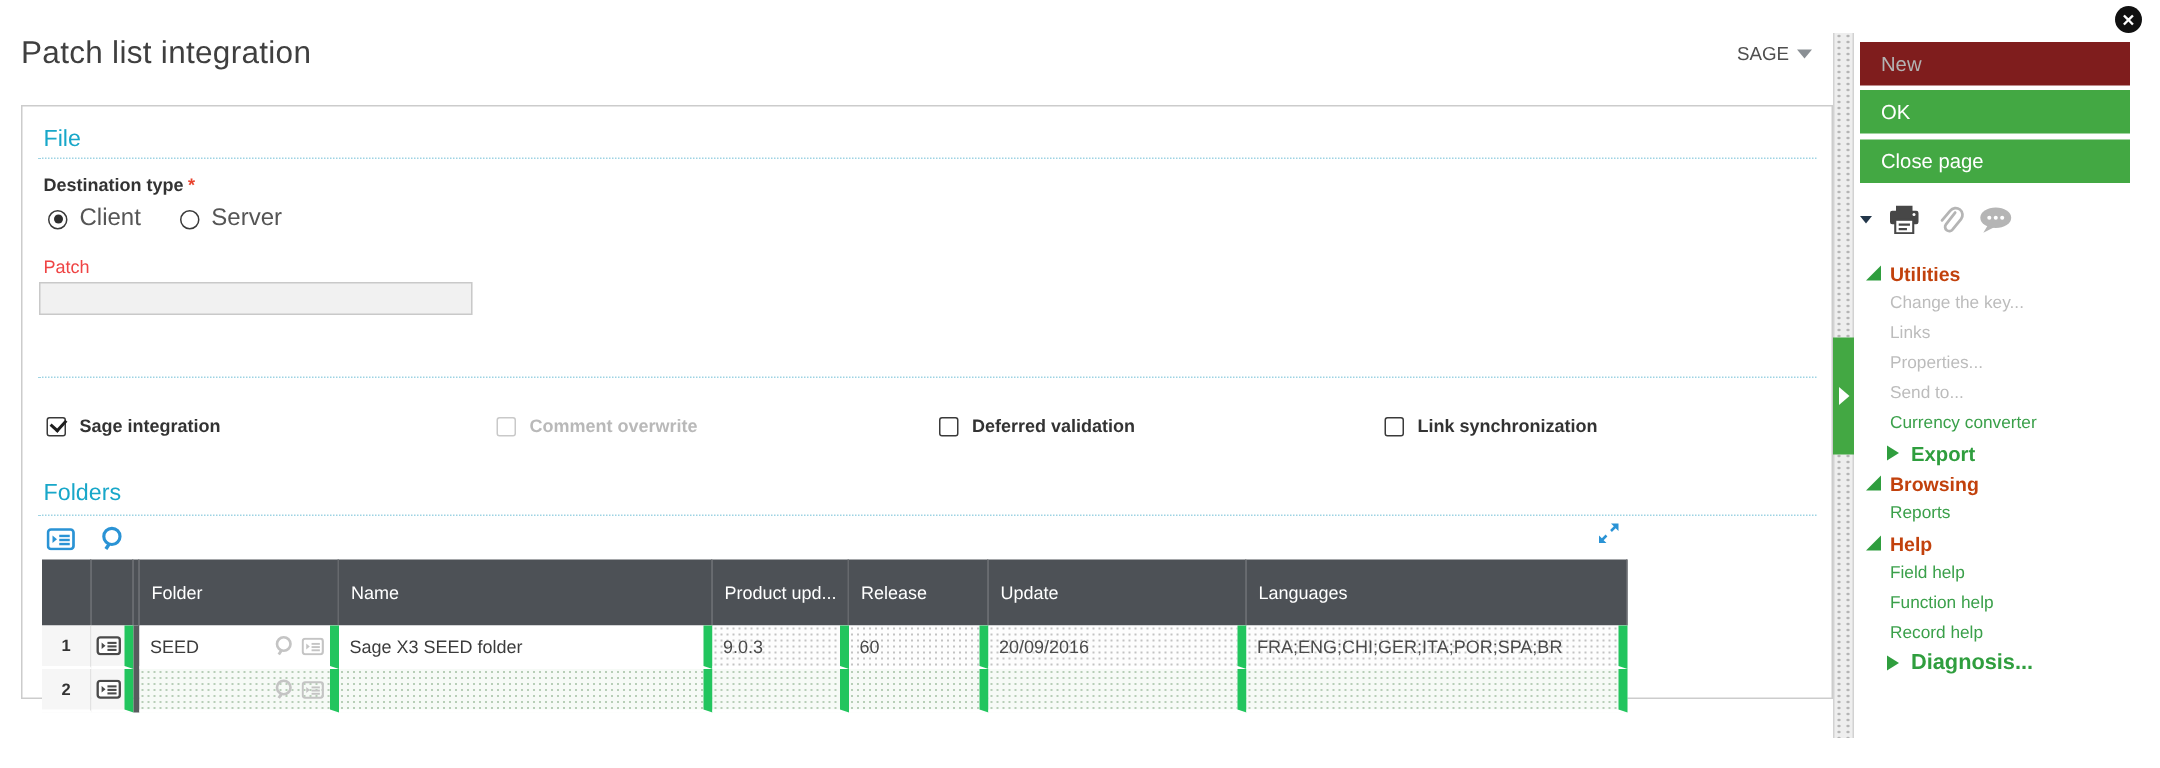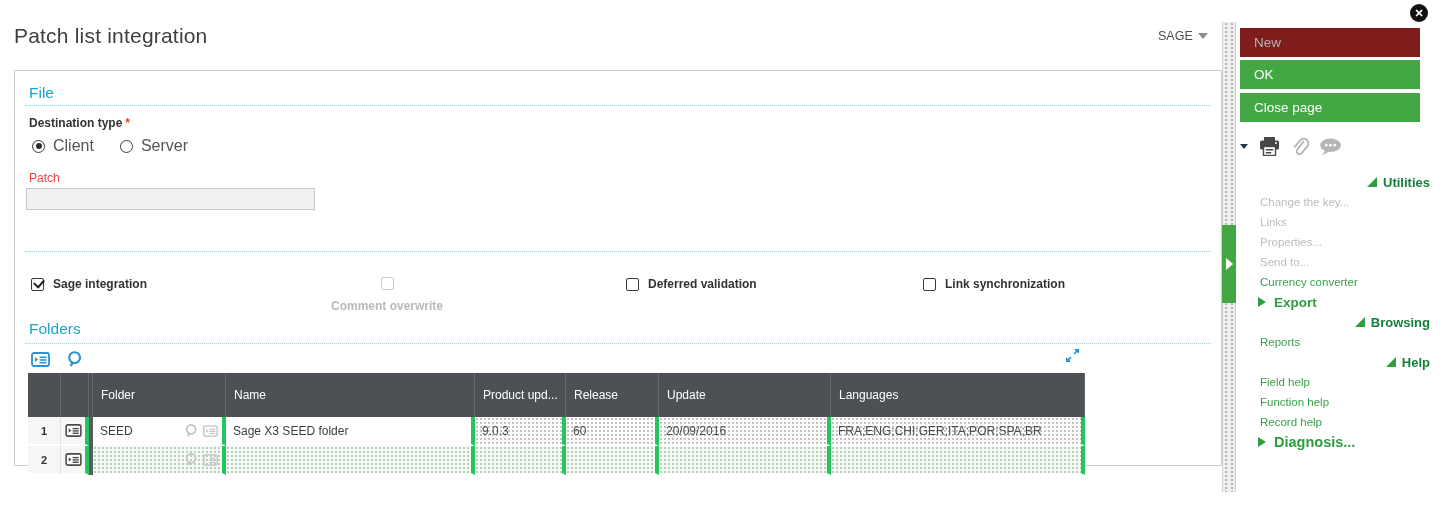--- a/index.html
+++ b/index.html
@@ -42,21 +42,21 @@
   .cb-row { position:absolute; top:206px; left:0; width:100%; height:20px; }
   .cb-item { position:absolute; display:flex; align-items:center; gap:9px; cursor:pointer; }
   .cb-box { width:13px; height:13px; border:1.7px solid #3a3a3a; border-radius:2px;
             background:#fff; position:relative; }
   .cb-box.checked::after { content:""; position:absolute; left:2px; top:0px; width:8px; height:5px;
             border-left:2.2px solid #1d1d1d; border-bottom:2.2px solid #1d1d1d;
             transform:rotate(-48deg); }
   .cb-box.disabled { border-color:#c9c9c9; }
   .cb-label { font-size:12px; font-weight:bold; color:#333; }
   .cb-label.disabled { color:#b9b9b9; }
-  .cb-1 { left:16px; } .cb-2 { left:316px;flex-direction:column; } .cb-3 { left:611px; } .cb-4 { left:908px; }
+  .cb-1 { left:16px; } .cb-2 { left:316px; } .cb-3 { left:611px; } .cb-4 { left:908px; }
 
   .sec-folders-title { position:absolute; left:14px; top:249px; }
   .line-folders { top:272px; }
   .grid-toolbar { position:absolute; left:16px; top:279px; display:flex; gap:16px; align-items:center; }
   .icon-blue { color:#2a93d5; }
   .icon-gray { color:#c4c4c4; }
   .icon-dark { color:#4a4a4a; }
   .expand-btn { position:absolute; left:1050px; top:277px; cursor:pointer; }
 
   
@@ -64,21 +64,21 @@
   .g-row { display:flex; height:44px; }
   .g-row.body { height:29px; }
   .hcell { background:#4d5156; color:#fff; display:flex; align-items:center;
            padding-left:8px; border-right:1px solid #66696d; }
   .c-num { width:33px; } .c-ico { width:28px; } .c-div { width:4px; }
   .c-folder { width:133px; } .c-name { width:249px; } .c-prod { width:91px; }
   .c-rel { width:93px; } .c-upd { width:172px; } .c-lang { width:254px; }
   .hcell.c-num, .hcell.c-ico { padding-left:0; }
   .hcell.c-div { padding:0; background:#4d5156; }
   .bcell { display:flex; align-items:center; padding-left:7px;
-           border-bottom:2px solid #fff; border-right:4px solid #22c55e; }
+           border-bottom:2px solid #fff; border-right:6px solid #22c55e; }
   .cell-num { background:#f6f6f6; justify-content:center; padding-left:0;
               font-weight:bold; font-size:11px; color:#333; border-right:1px solid #e2e2e2;}
   .cell-ico { background:#f6f6f6; justify-content:center; padding-left:0; cursor:pointer; }
   .cell-div { background:#585b5e; padding:0; border:none; }
   .cell-white { background:#fff; color:#3c3c3c; }
   .cell-ro { background-color:#fdfdfd; color:#4a4a4a;
              background-image:radial-gradient(circle,#c3c3c3 .8px,transparent .95px);
              background-size:4px 4px; }
   .cell-ro-g { background-color:#f6faf6; color:#4a4a4a;
              background-image:radial-gradient(circle,#b7ceb7 .8px,transparent .95px);
@@ -105,21 +105,21 @@
   .btn-close { top:93px; background:#43a843; color:#fff; }
 
   .tool-row { position:absolute; left:1240px; top:136px; display:flex; align-items:center; gap:9px; }
   .tiny-caret { width:0; height:0; border-left:4.5px solid transparent;
                 border-right:4.5px solid transparent; border-top:5.5px solid #22364a;
                 margin-right:2px; cursor:pointer; }
 
   
   .menu { position:absolute; left:1244px; top:172px; width:186px; }
   .menu-row { height:20px; display:flex; align-items:center; cursor:pointer; }
-  .m-section { font-size:13px; font-weight:bold; color:#15803d;justify-content:flex-end; }
+  .m-section { font-size:13px; font-weight:bold; color:#c2410c; }
   .m-item { font-size:11.5px; padding-left:16px; }
   .m-enabled { color:#3aa04a; }
   .m-disabled { color:#bcbcbc; cursor:default; }
   .m-sub { font-size:13.5px; font-weight:bold; color:#2f9e3e; padding-left:14px; }
   .m-sub.big { font-size:14.5px; }
   .tri-exp { width:0; height:0; border-left:10px solid transparent;
              border-bottom:10px solid #2f9e3e; margin-right:6px; }
   .tri-col { width:0; height:0; border-top:5.5px solid transparent;
              border-bottom:5.5px solid transparent; border-left:8px solid #2f9e3e;
              margin-right:8px; }

